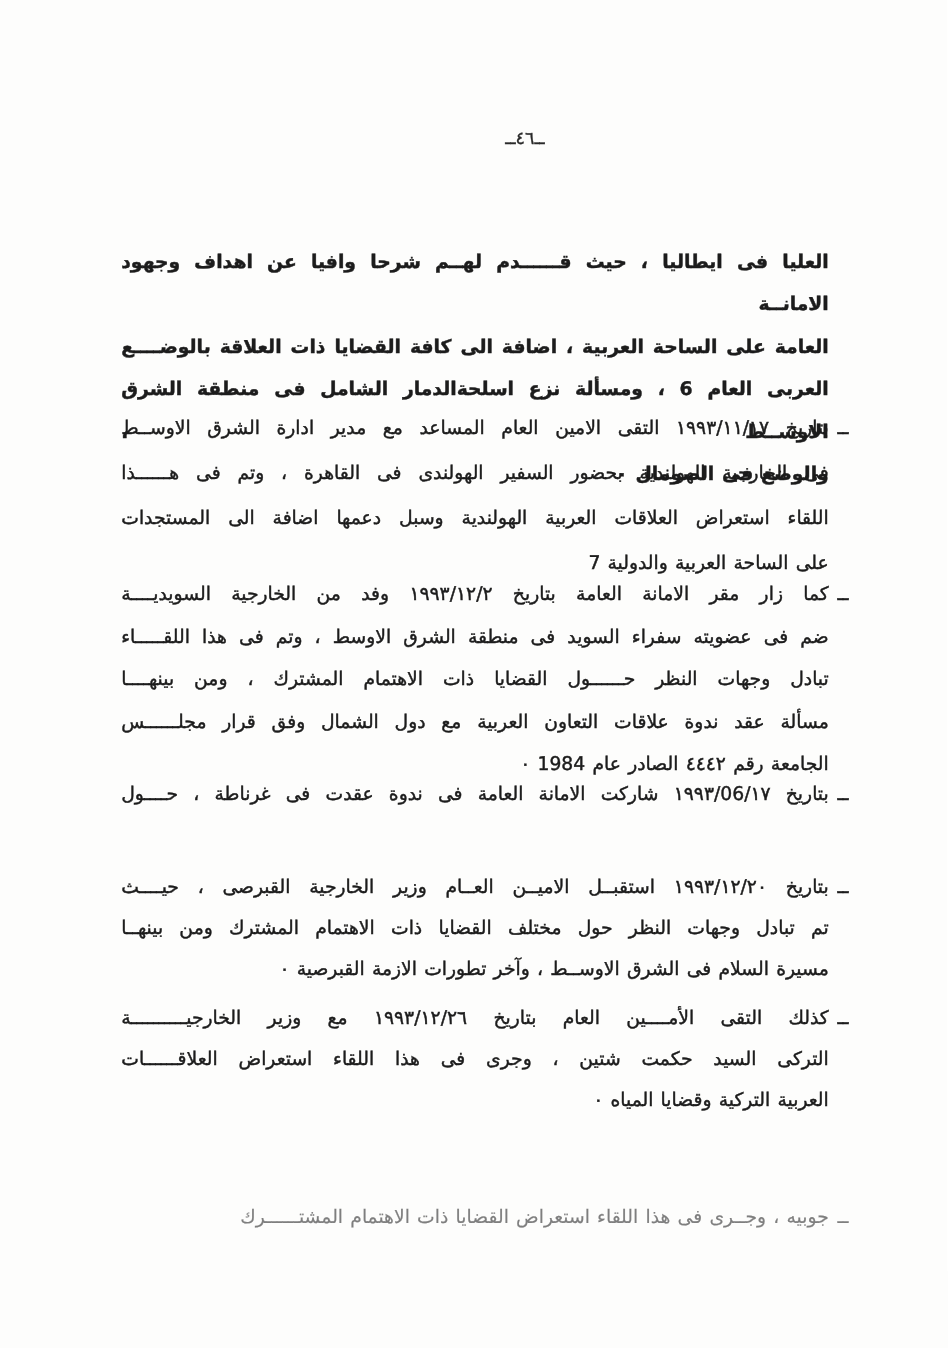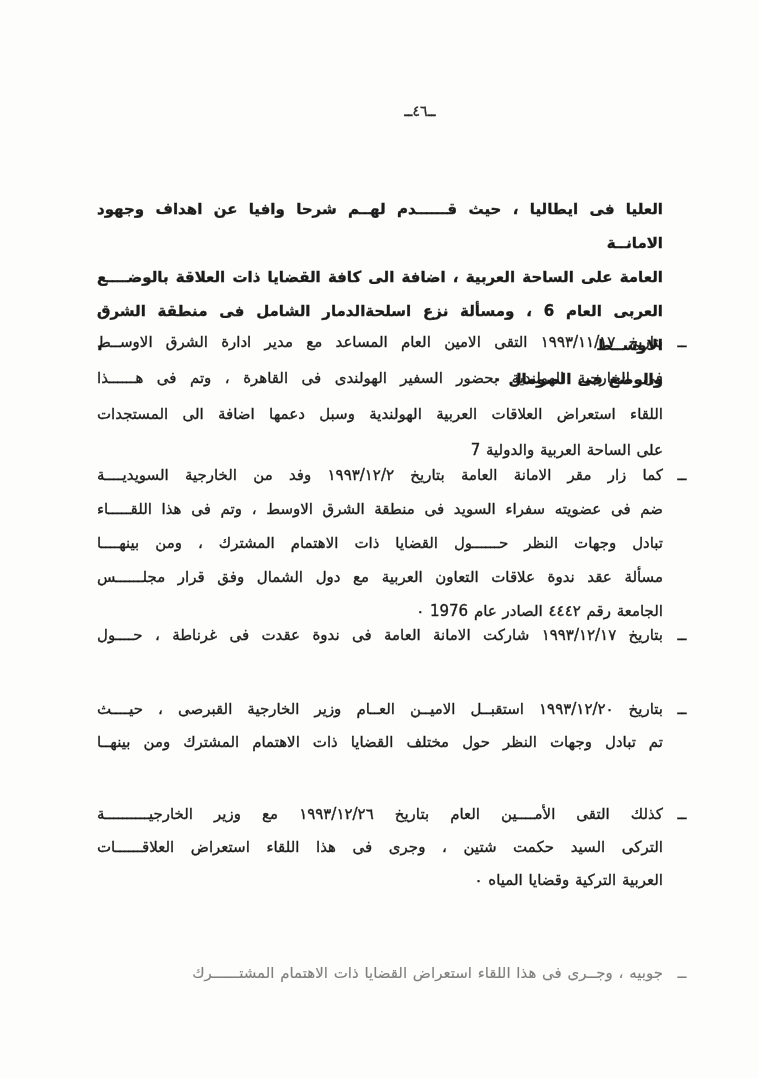--- a/index.html
+++ b/index.html
@@ -42,21 +42,21 @@
   }
   .tline.end{
     text-align:center;
     text-align-last:right;
     white-space:nowrap;
   }
   .marker{
     position:absolute;
     right:-31px;top:0;
     width:24px;
-    text-align:center;
+    text-align:left;
     letter-spacing:0;
   }
 </style>
 </head>
 <body>
 
 <div id="page">
   <div class="page-number">ــ٤٦ــ</div>
   <main id="page-body">
       <div class="para" style="top: 192px; line-height: 34px; font-weight: bold;">
@@ -71,30 +71,31 @@
         <div class="tline">فى الخارجية الهولندية بحضور السفير الهولندى فى القاهرة ،  وتم فى هــــــذا</div>
         <div class="tline">اللقاء استعراض العلاقات العربية الهولندية وسبل دعمها  اضافة الى المستجدات</div>
         <div class="tline end">على الساحة العربية والدولية 7</div>
       </div>
       <div class="para" style="top: 458px; line-height: 34px;">
         <span class="marker">ــ</span>
         <div class="tline">كما زار مقر الامانة العامة بتاريخ ١٩٩٣/١٢/٢ وفد  من الخارجية السويديــــة</div>
         <div class="tline">ضم فى عضويته سفراء السويد فى منطقة الشرق الاوسط ، وتم فى هذا اللقـــــاء</div>
         <div class="tline">تبادل وجهات النظر  حــــــول القضايا  ذات الاهتمام المشترك ،  ومن بينهــــا</div>
         <div class="tline">مسألة عقد ندوة علاقات التعاون العربية مع دول الشمال وفق قرار   مجلــــــس</div>
-        <div class="tline end">الجامعة  رقم ٤٤٤٢ الصادر عام 1976 ٠</div>
+        <div class="tline end">الجامعة  رقم ٤٤٤٢ الصادر عام 1984 ٠</div>
       </div>
       <div class="para" style="top: 618px; line-height: 34px;">
         <span class="marker">ــ</span>
-        <div class="tline">بتاريخ ١٩٩٣/١٢/١٧ شاركت الامانة العامة فى ندوة عقدت فى غرناطة ، حــــول</div>
+        <div class="tline">بتاريخ ١٩٩٣/06/١٧ شاركت الامانة العامة فى ندوة عقدت فى غرناطة ، حــــول</div>
       </div>
       <div class="para" style="top: 693px; line-height: 33px;">
         <span class="marker">ــ</span>
         <div class="tline">بتاريخ ١٩٩٣/١٢/٢٠ استقبــل الاميــن العــام وزير الخارجية القبرصى ، حيــــث</div>
         <div class="tline">تم تبادل وجهات النظر حول مختلف القضايا  ذات الاهتمام المشترك ومن بينهــا</div>
+        <div class="tline end">مسيرة السلام فى الشرق الاوســط ،  وآخر تطورات الازمة القبرصية ٠</div>
       </div>
       <div class="para" style="top: 798px; line-height: 33px;">
         <span class="marker">ــ</span>
         <div class="tline">كذلك التقى  الأمــــين العام بتاريخ ١٩٩٣/١٢/٢٦ مع وزير الخارجيــــــــــة</div>
         <div class="tline">التركى السيد حكمت شتين ،   وجرى فى هذا اللقاء استعراض  العلاقــــــات</div>
         <div class="tline end">العربية التركية وقضايا المياه ٠</div>
       </div>
       <div class="para faded" style="top: 957px; line-height: 32px;">
         <span class="marker">ــ</span>
         <div class="tline end">جوبيه ،  وجــرى فى هذا اللقاء استعراض القضايا  ذات الاهتمام المشتــــــرك</div>

